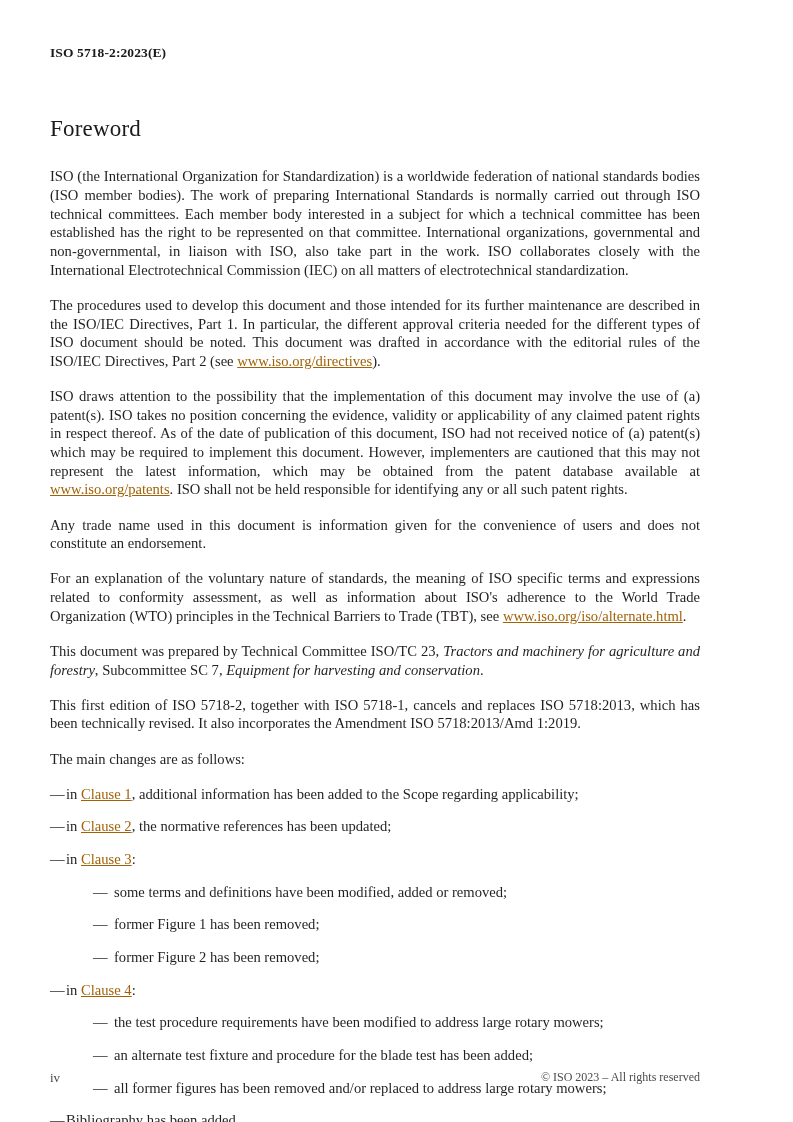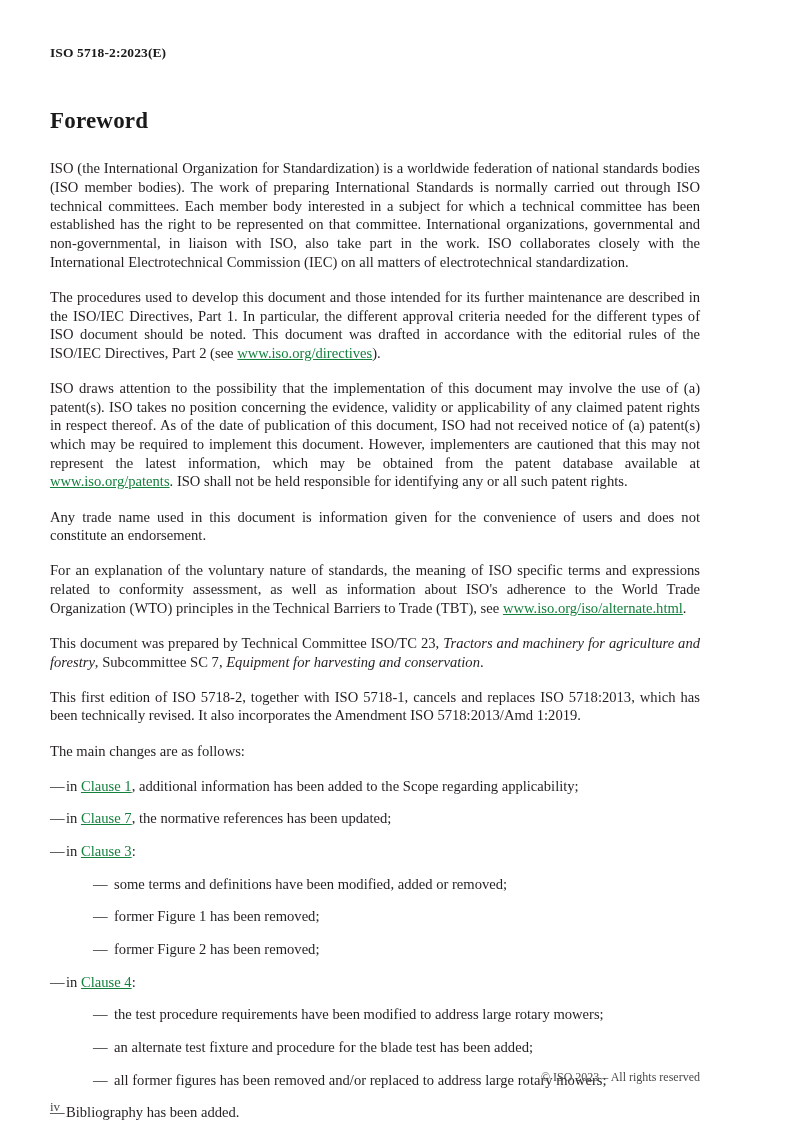--- a/index.html
+++ b/index.html
@@ -33,38 +33,38 @@
     color: #1a1a1a;
     text-align: right;
   }
   .content {
     position: absolute;
     left: 50px;
     top: 108px;
     width: 650px;
   }
   h1.foreword {
-    margin: 0 0 26px 0;
+    margin: 8px 0 26px 0;
     font-size: 23px;
-    font-weight: bold;
+    font-weight: normal;
     letter-spacing: 0.2px;
     color: #1a1a1a;
     line-height: 1.1;
   }
   p.body-par {
     margin: 0 0 16.5px 0;
     font-size: 14.6px;
     line-height: 1.28;
     text-align: justify;
     text-justify: inter-word;
     color: #231f20;
     hyphens: none;
   }
   a.doc-link, .doc-link {
-    color: #15803d;
+    color: #a16207;
     text-decoration: underline;
     text-underline-offset: 1px;
   }
   em, .ital { font-style: italic; }
 
   ul.dash-list {
     list-style: none;
     margin: 0;
     padding: 0;
   }
@@ -99,21 +99,20 @@
     right: 93px;
     top: 1070px;
     height: 20px;
   }
   .footer .page-num {
     position: absolute;
     left: 0;
     top: 0;
     font-size: 13px;
     color: #4a4a4a;
-    margin-top: 29px;
   }
   .footer .copyright {
     position: absolute;
     right: 0;
     top: 0;
     font-size: 12px;
     color: #4a4a4a;
     white-space: nowrap;
   }
 </style>
@@ -146,21 +145,21 @@
 
     <ul class="dash-list level1">
 
       <li class="dash-item">
         <span class="dash">—</span>
         <span>in </span><a class="doc-link" href="#">Clause 1</a><span>, additional information has been added to the Scope regarding applicability;</span>
       </li>
 
       <li class="dash-item">
         <span class="dash">—</span>
-        <span>in </span><a class="doc-link" href="#">Clause 7</a><span>, the normative references has been updated;</span>
+        <span>in </span><a class="doc-link" href="#">Clause 2</a><span>, the normative references has been updated;</span>
       </li>
 
       <li class="dash-item has-sub">
         <span class="dash">—</span>
         <span>in </span><a class="doc-link" href="#">Clause 3</a><span>:</span>
 
         <ul class="dash-list level2">
           <li class="dash-item">
             <span class="dash">—</span>
             <span>some terms and definitions have been modified, added or removed;</span>

